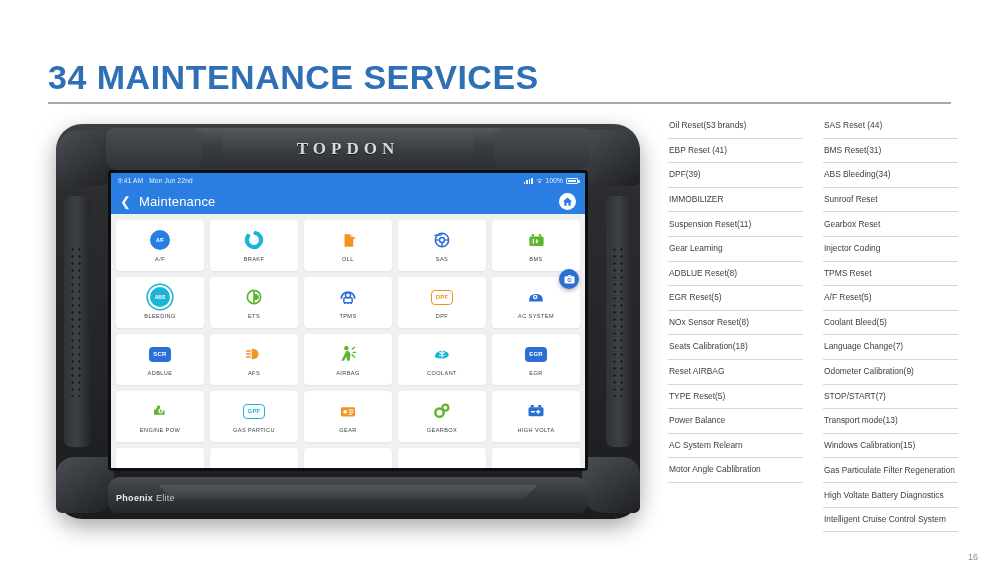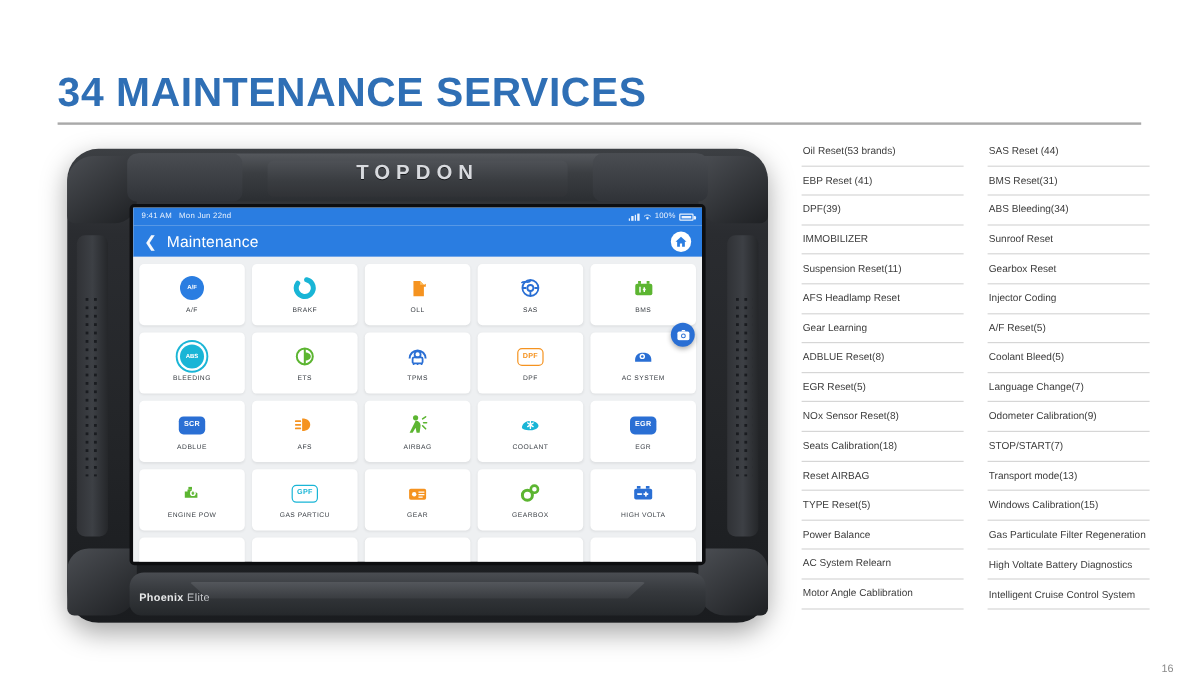--- a/index.html
+++ b/index.html
@@ -42,21 +42,21 @@
     background: linear-gradient(180deg,#4a4d52,#303338);
     border-radius: 8px;
   }
   .top-ridge:before { left: -2px; }
   .top-ridge:after { right: -2px; }
   .brand-plate {
     position:absolute; left:50%; transform:translateX(-50%); top:6px;
     width: 250px; height: 30px;
     background: linear-gradient(180deg,#4e5156 0%,#3a3d41 55%,#303236 100%);
     border-radius: 5px;
-    display:flex; align-items:flex-start; justify-content:center;
+    display:flex; align-items:center; justify-content:center;font-family:Liberation Serif, serif;
   }
   .brand-text {
     color:#d8dade; font-size:17px; font-weight:700; letter-spacing:5px;
     text-shadow: 0 1px 0 #15171a;
   }
   
   .bumper { position:absolute; background: linear-gradient(145deg,#4b4e53,#1e2023); }
   .bumper.tl { left:0; top:6px; width:58px; height:56px; border-radius:22px 6px 18px 6px; }
   .bumper.tr { right:0; top:6px; width:58px; height:56px; border-radius:6px 22px 6px 18px; }
   .bumper.bl { left:0; bottom:6px; width:58px; height:56px; border-radius:18px 6px 22px 6px; }
@@ -471,39 +471,39 @@
     </div>
   </div>
 
   <div class="lists">
     <div class="col">
         <div class="li">Oil Reset(53 brands)</div>
         <div class="li">EBP Reset (41)</div>
         <div class="li">DPF(39)</div>
         <div class="li">IMMOBILIZER</div>
         <div class="li">Suspension Reset(11)</div>
-        <div class="li">AFS Headlamp Reset</div>
         <div class="li">Gear Learning</div>
         <div class="li">ADBLUE Reset(8)</div>
         <div class="li">EGR Reset(5)</div>
         <div class="li">NOx Sensor Reset(8)</div>
         <div class="li">Seats Calibration(18)</div>
         <div class="li">Reset AIRBAG</div>
         <div class="li">TYPE Reset(5)</div>
         <div class="li">Power Balance</div>
         <div class="li">AC System Relearn</div>
         <div class="li">Motor Angle Cablibration</div>
       </div>
     <div class="col">
         <div class="li">SAS Reset (44)</div>
         <div class="li">BMS Reset(31)</div>
         <div class="li">ABS Bleeding(34)</div>
         <div class="li">Sunroof Reset</div>
         <div class="li">Gearbox Reset</div>
         <div class="li">Injector Coding</div>
+        <div class="li">TPMS Reset</div>
         <div class="li">A/F Reset(5)</div>
         <div class="li">Coolant Bleed(5)</div>
         <div class="li">Language Change(7)</div>
         <div class="li">Odometer Calibration(9)</div>
         <div class="li">STOP/START(7)</div>
         <div class="li">Transport mode(13)</div>
         <div class="li">Windows Calibration(15)</div>
         <div class="li two">Gas Particulate Filter Regeneration</div>
         <div class="li two">High Voltate Battery Diagnostics</div>
         <div class="li two">Intelligent Cruise Control System</div>

